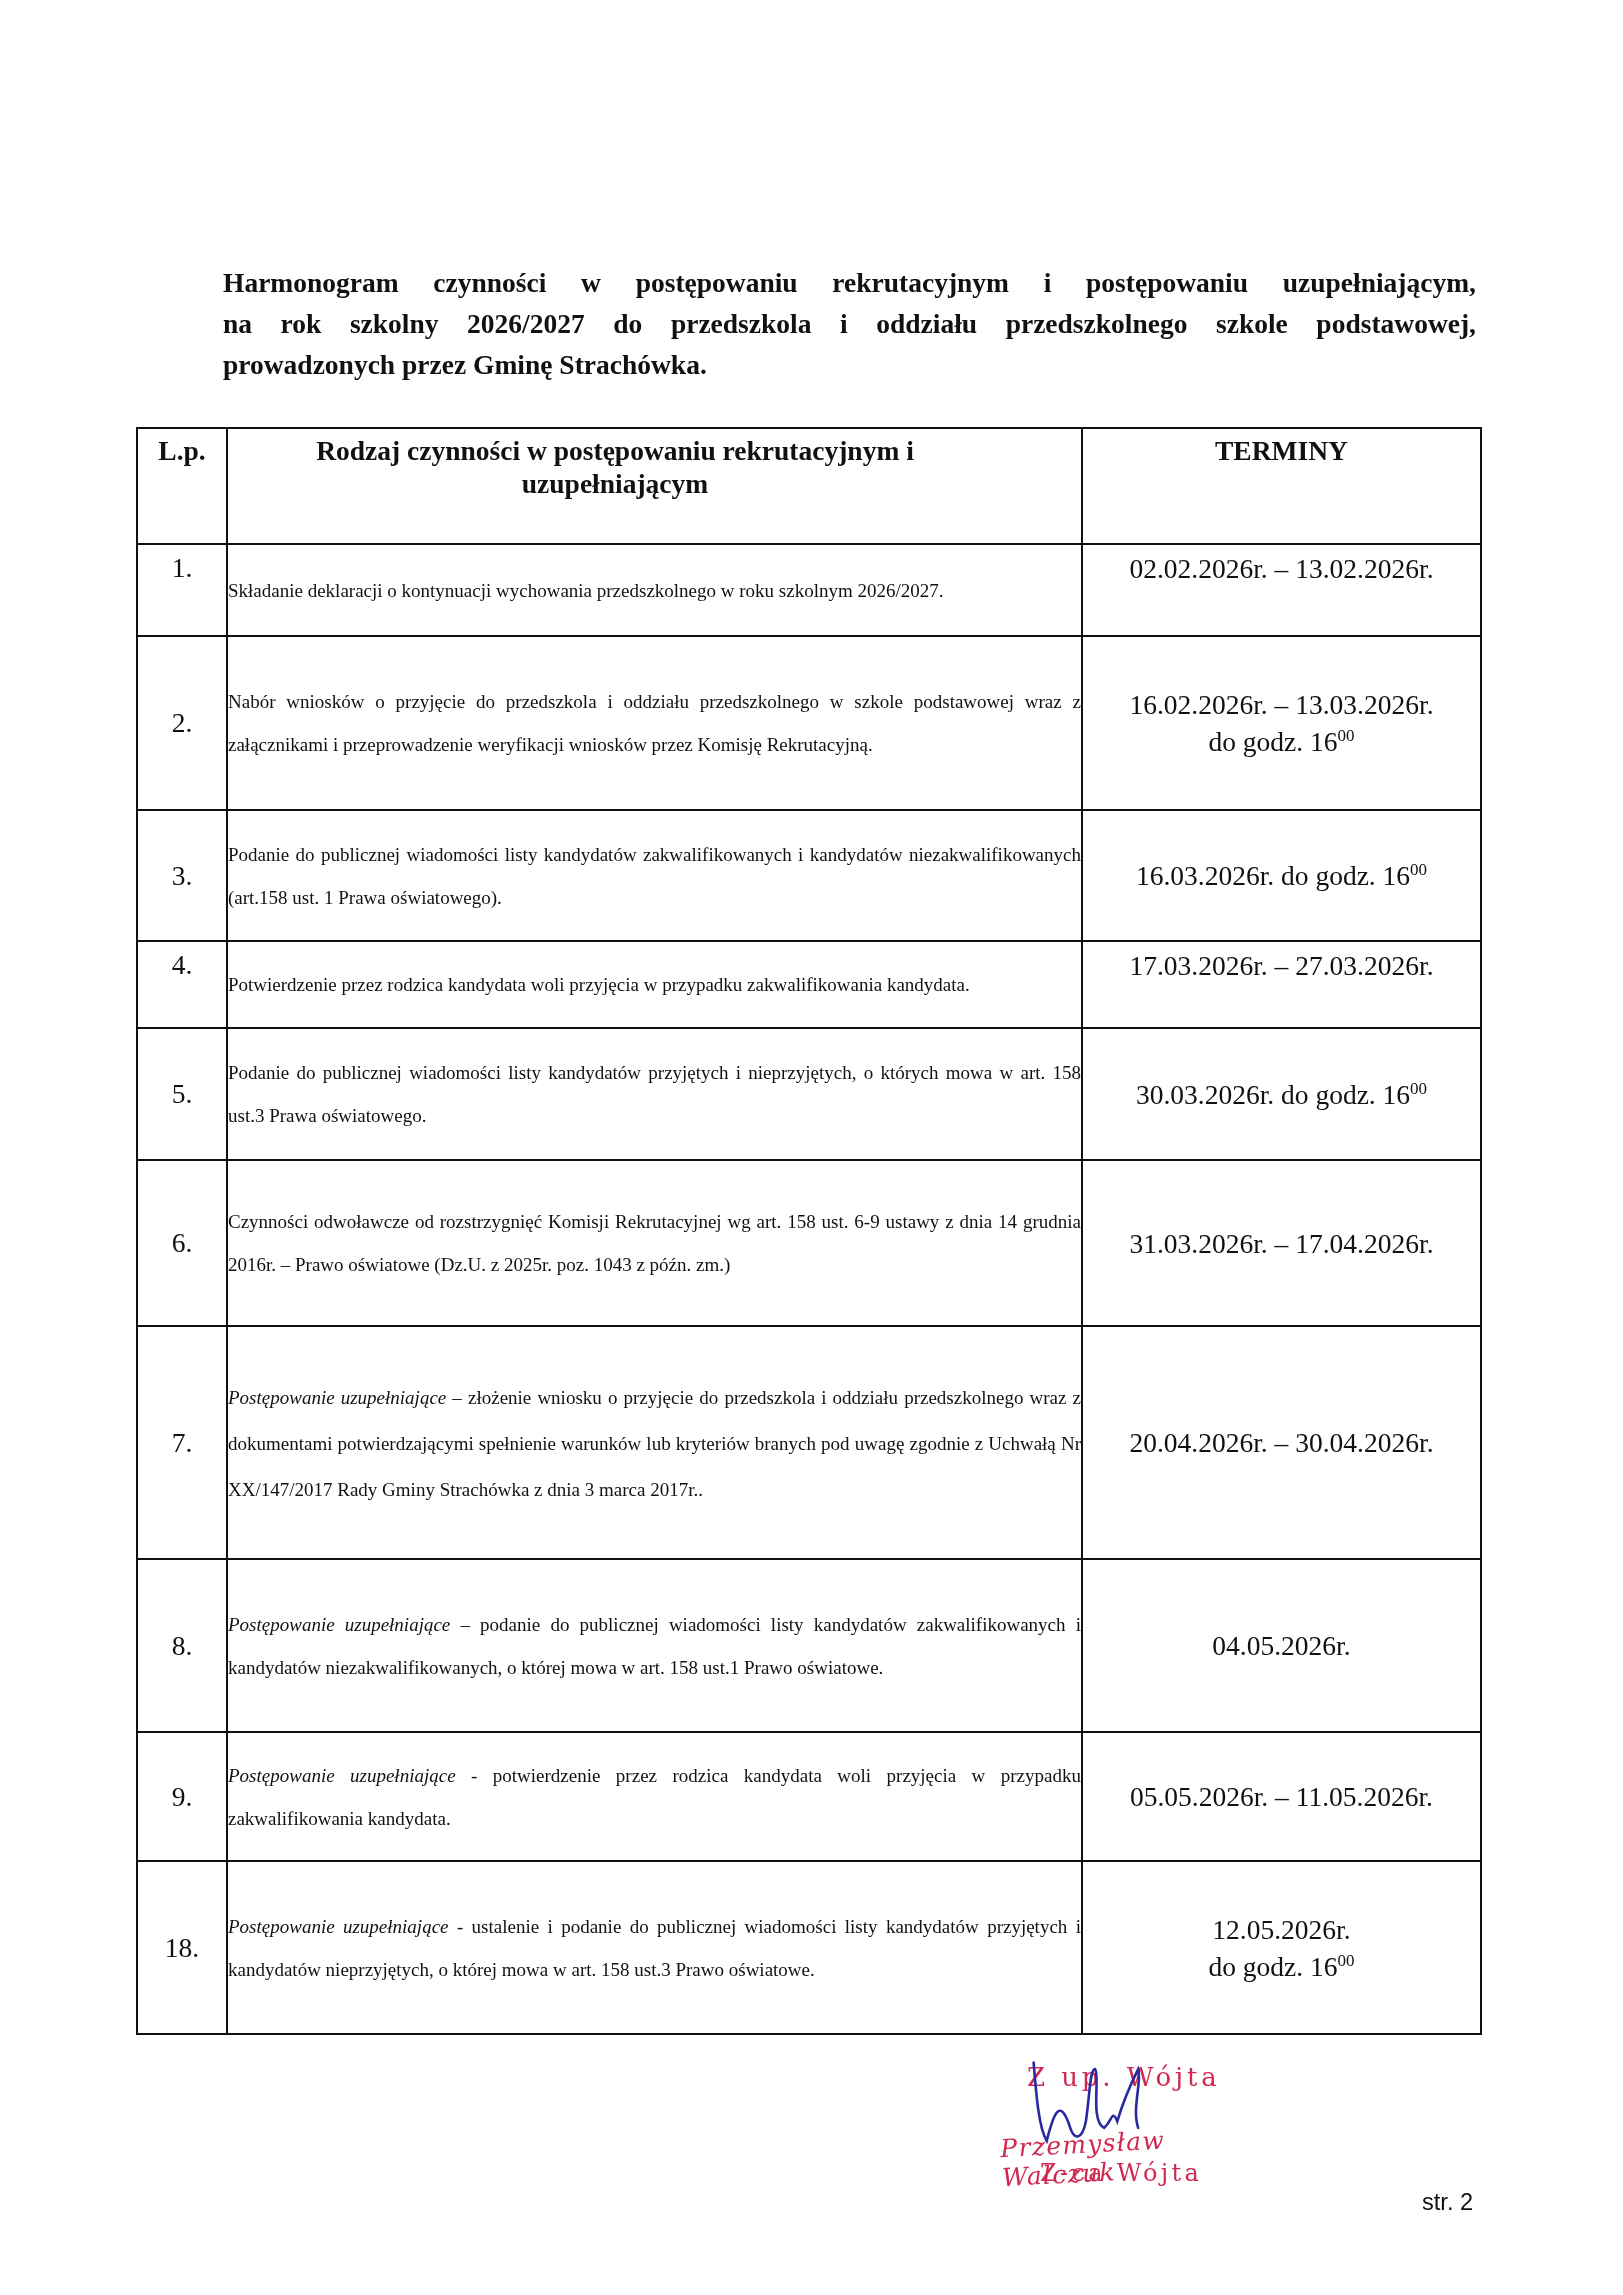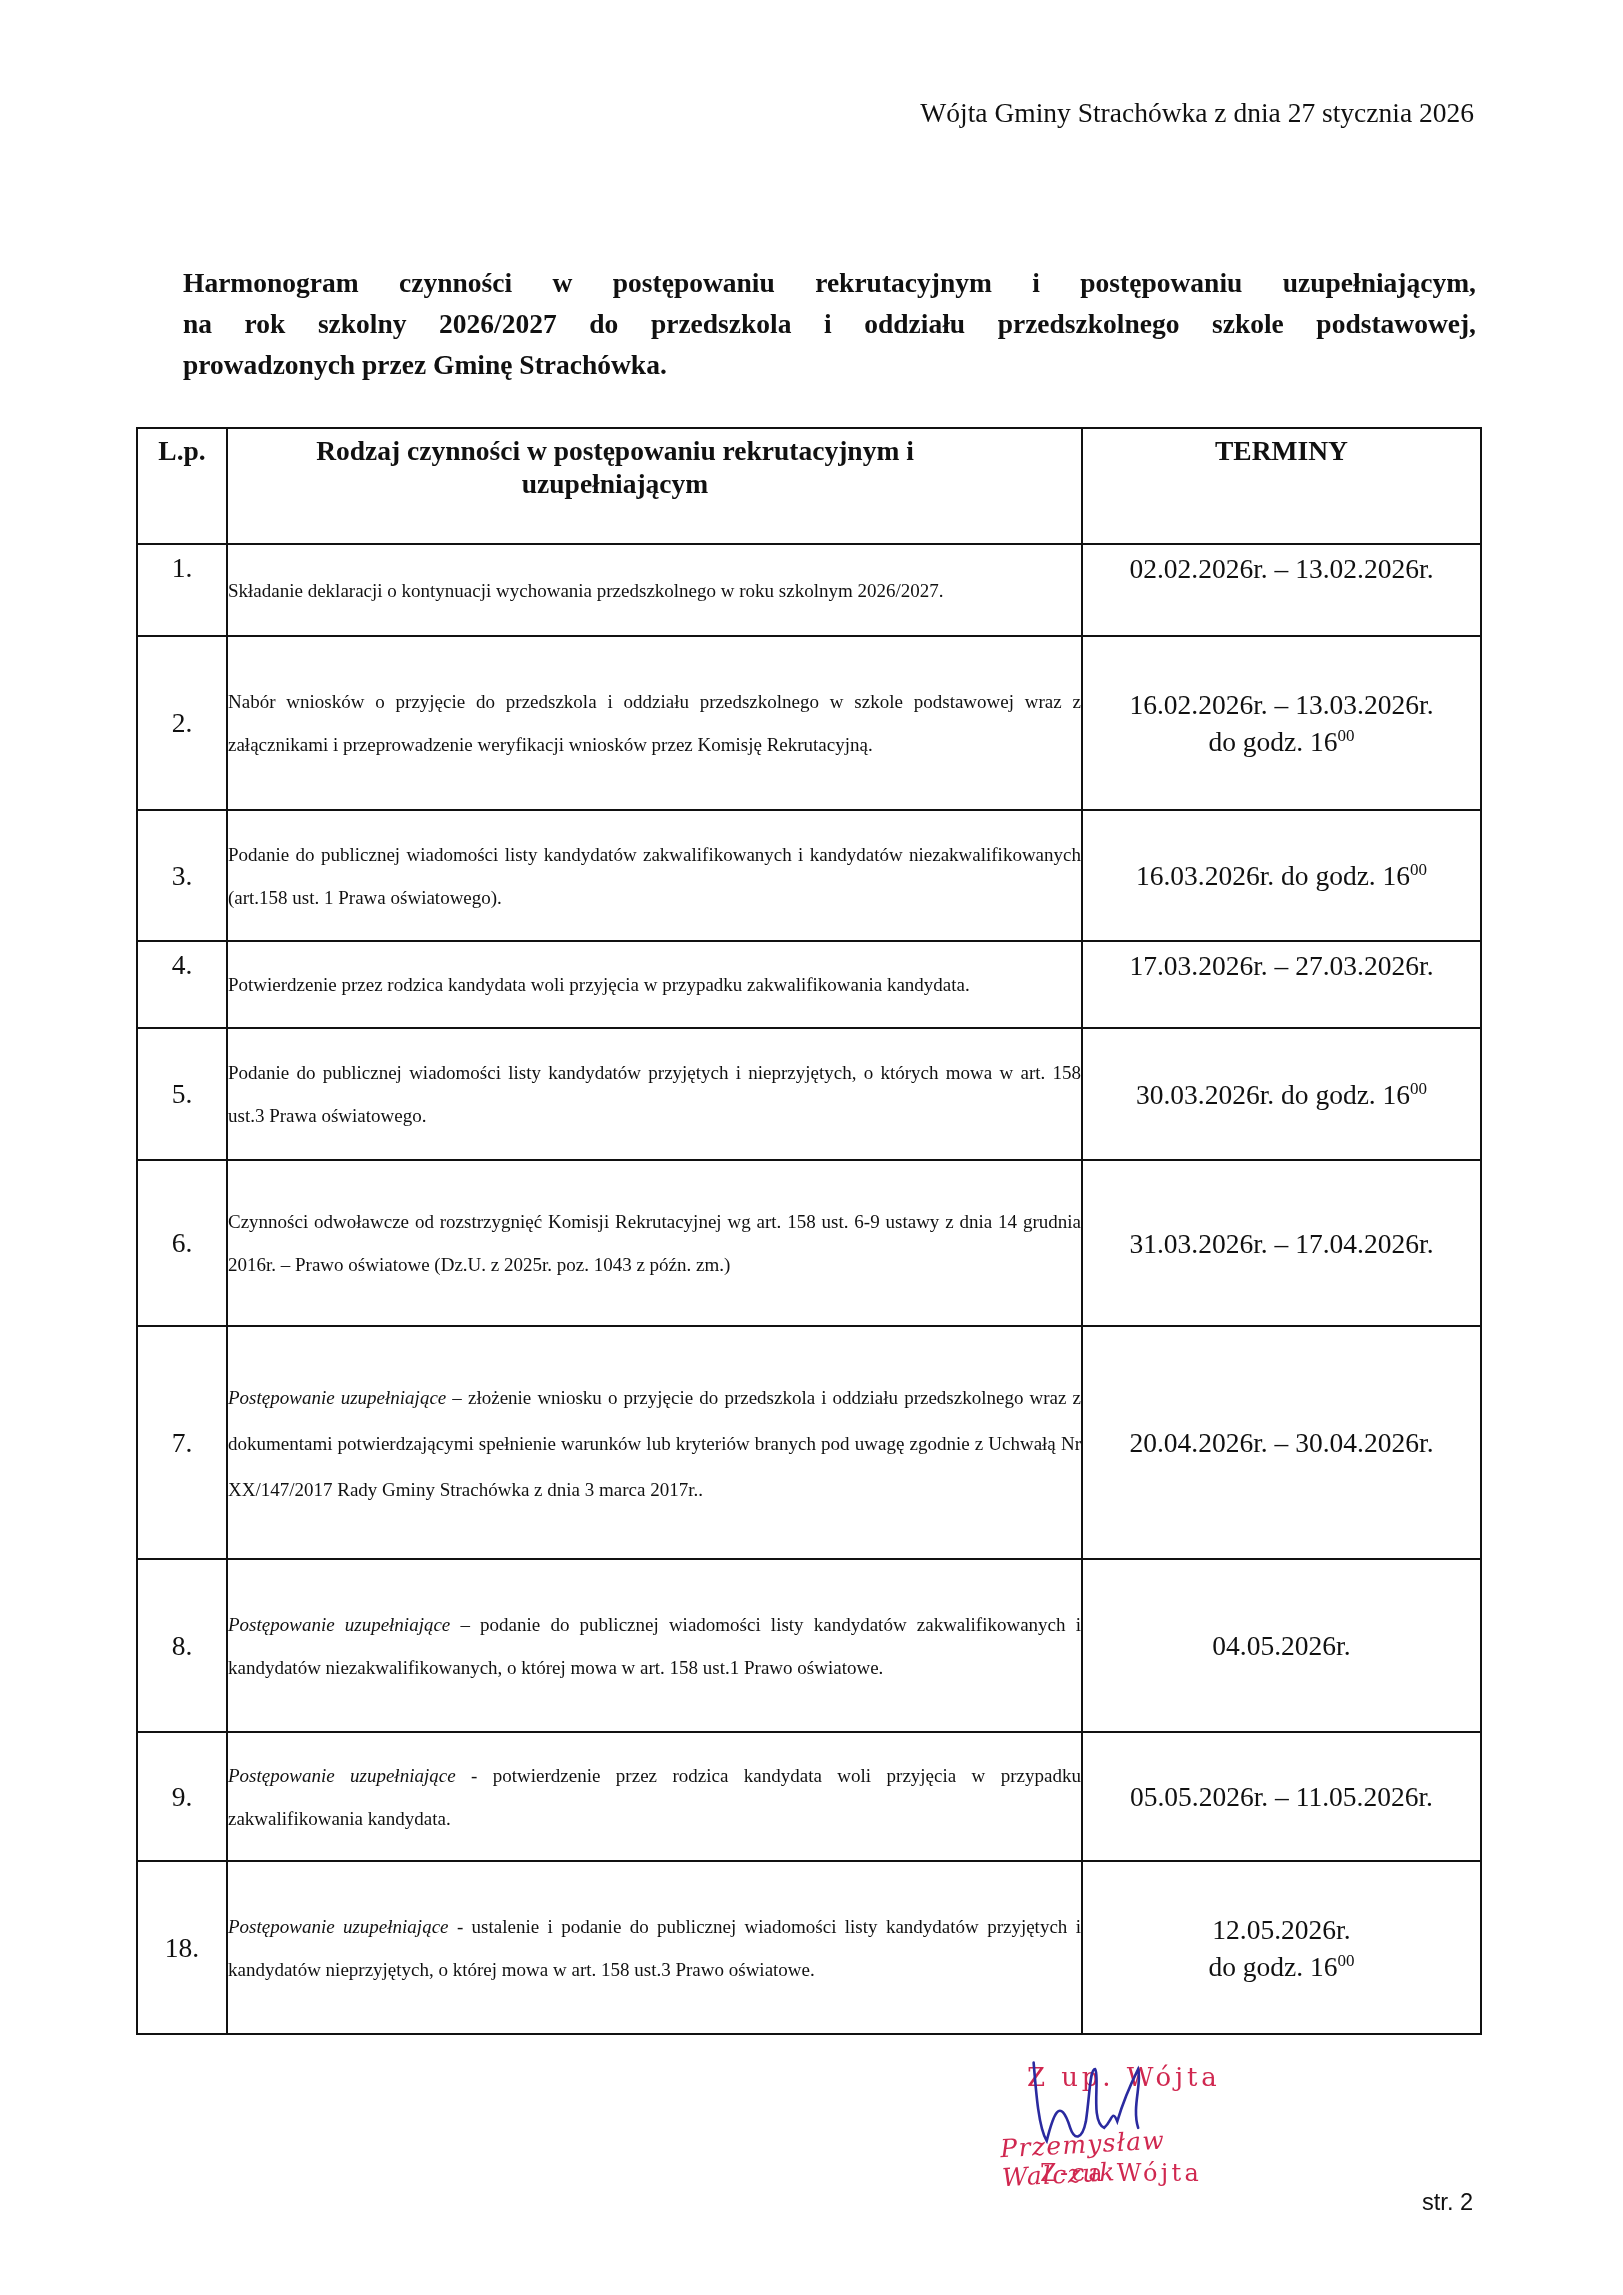--- a/index.html
+++ b/index.html
@@ -2,21 +2,21 @@
 <html style="font-size:10.5px"><head>
 <meta charset="utf-8">
 <style>
   html, body { margin: 0; padding: 0; background: #ffffff; }
   body { width: 1623px; height: 2295px; position: relative; overflow: hidden;
          font-family: "Liberation Serif", "DejaVu Serif", serif; color: #111; }
   .header-ref { position: absolute; right: 149px; top: 92px; text-align: right;
                 font-size: 27.5px; line-height: 41px; }
   .title { position: absolute; left: 183px; width: 1293px; top: 262px;
            font-size: 27.5px; font-weight: bold; line-height: 41px; text-align: justify; }
-  .title span.line { display: block; text-align: justify; text-align-last: justify; }
+  .title span.line { display: block; text-align: justify; text-align-last: justify; margin-left: 40px; }
   .title span.line.last { text-align-last: left; }
   table.sched { position: absolute; left: 136px; top: 427px; width: 1344px;
                 border-collapse: collapse; table-layout: fixed; }
   table.sched td, table.sched th { border: 2px solid #111; vertical-align: middle; padding: 0; }
   table.sched th { font-weight: bold; font-size: 27.5px; line-height: 33px; vertical-align: top;
                    padding-top: 5.2px; text-align: center; }
   col.c-lp { width: 90px; }
   col.c-act { width: 855px; }
   col.c-term { width: 399px; }
   td.lp { text-align: center; font-size: 27.5px; }
@@ -34,21 +34,20 @@
   .stamp .s3 { position: absolute; left: 39px; top: 97px; font-size: 24px; color: #d02850;
                letter-spacing: 3.3px; font-family: "DejaVu Serif", serif; }
   .stamp svg { position: absolute; left: 26px; top: -6.5px; }
   .page-num { position: absolute; left: 1422px; top: 2189px; font-size: 23.6px;
               font-family: "Liberation Sans", "DejaVu Sans", sans-serif; }
 </style>
 </head>
 <body>
 
 <div class="header-ref">
-  <div>Wójta Gminy Strachówka z dnia 27 stycznia 2026</div>
 </div>
 
 <div class="title">
   <span class="line">Harmonogram czynności w postępowaniu rekrutacyjnym i postępowaniu uzupełniającym,</span>
   <span class="line">na rok szkolny 2026/2027 do przedszkola i oddziału przedszkolnego szkole podstawowej,</span>
   <span class="line last">prowadzonych przez Gminę Strachówka.</span>
 </div>
 
 <table class="sched">
   <colgroup>

